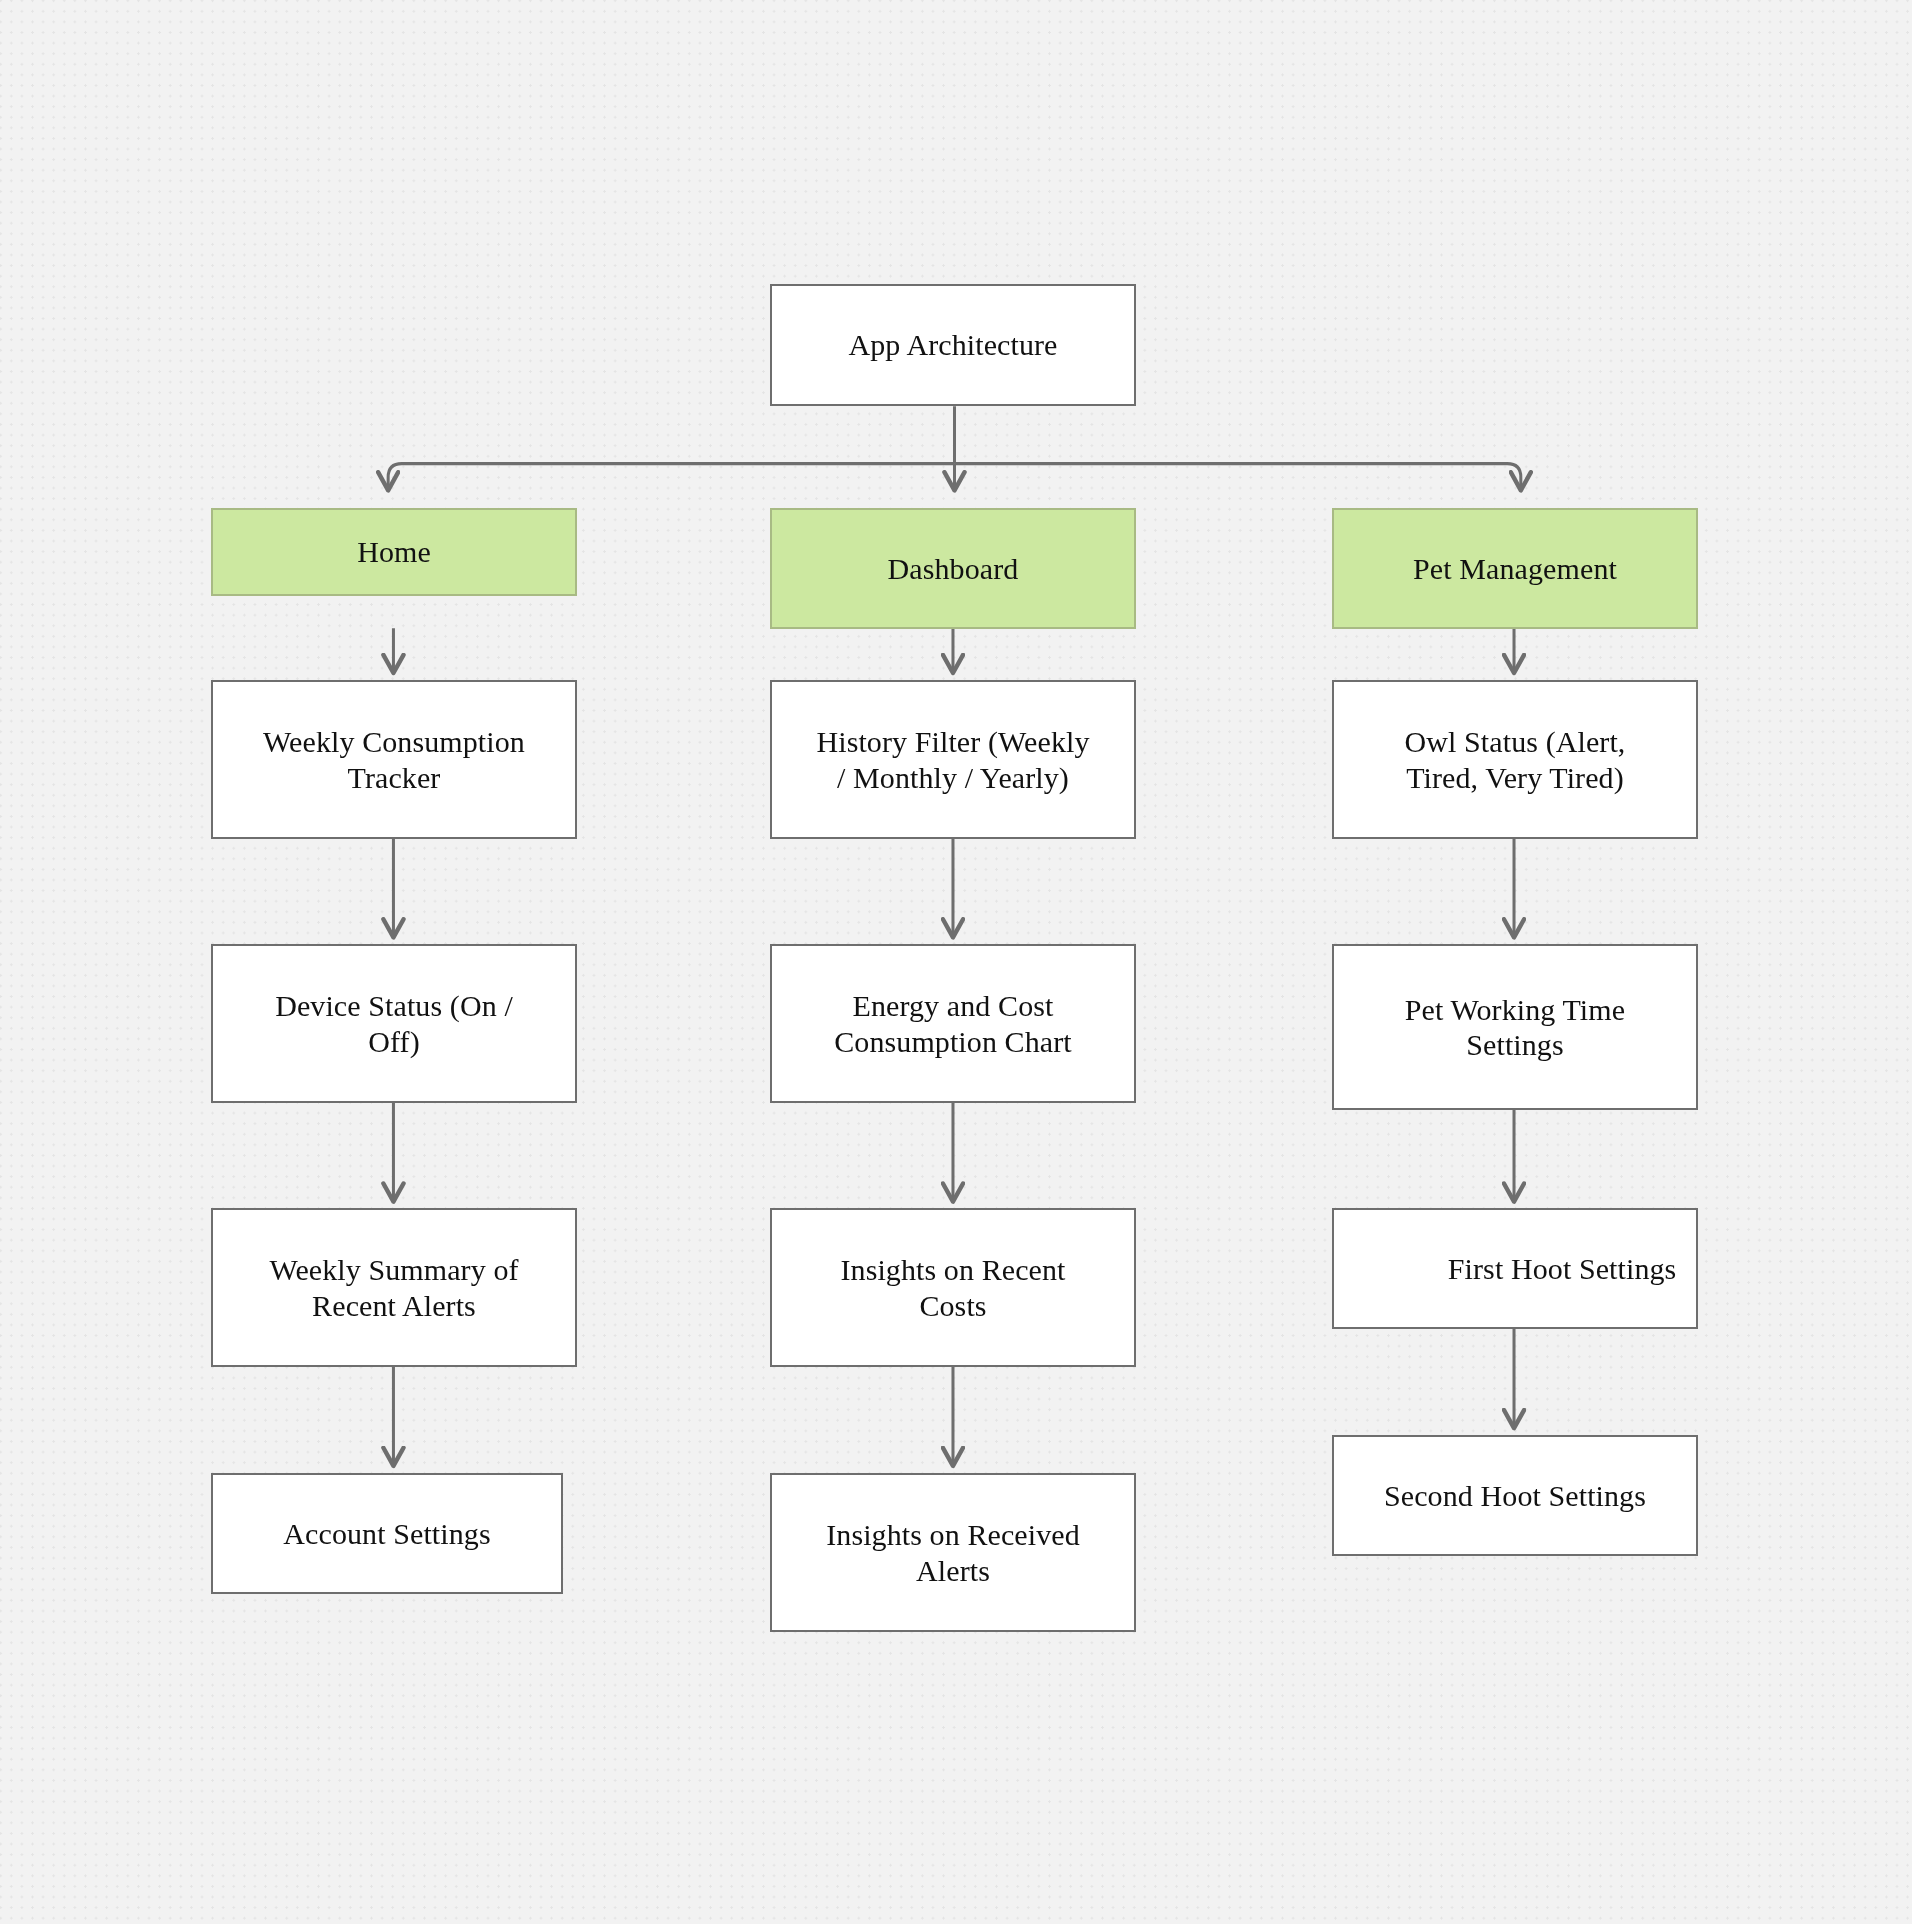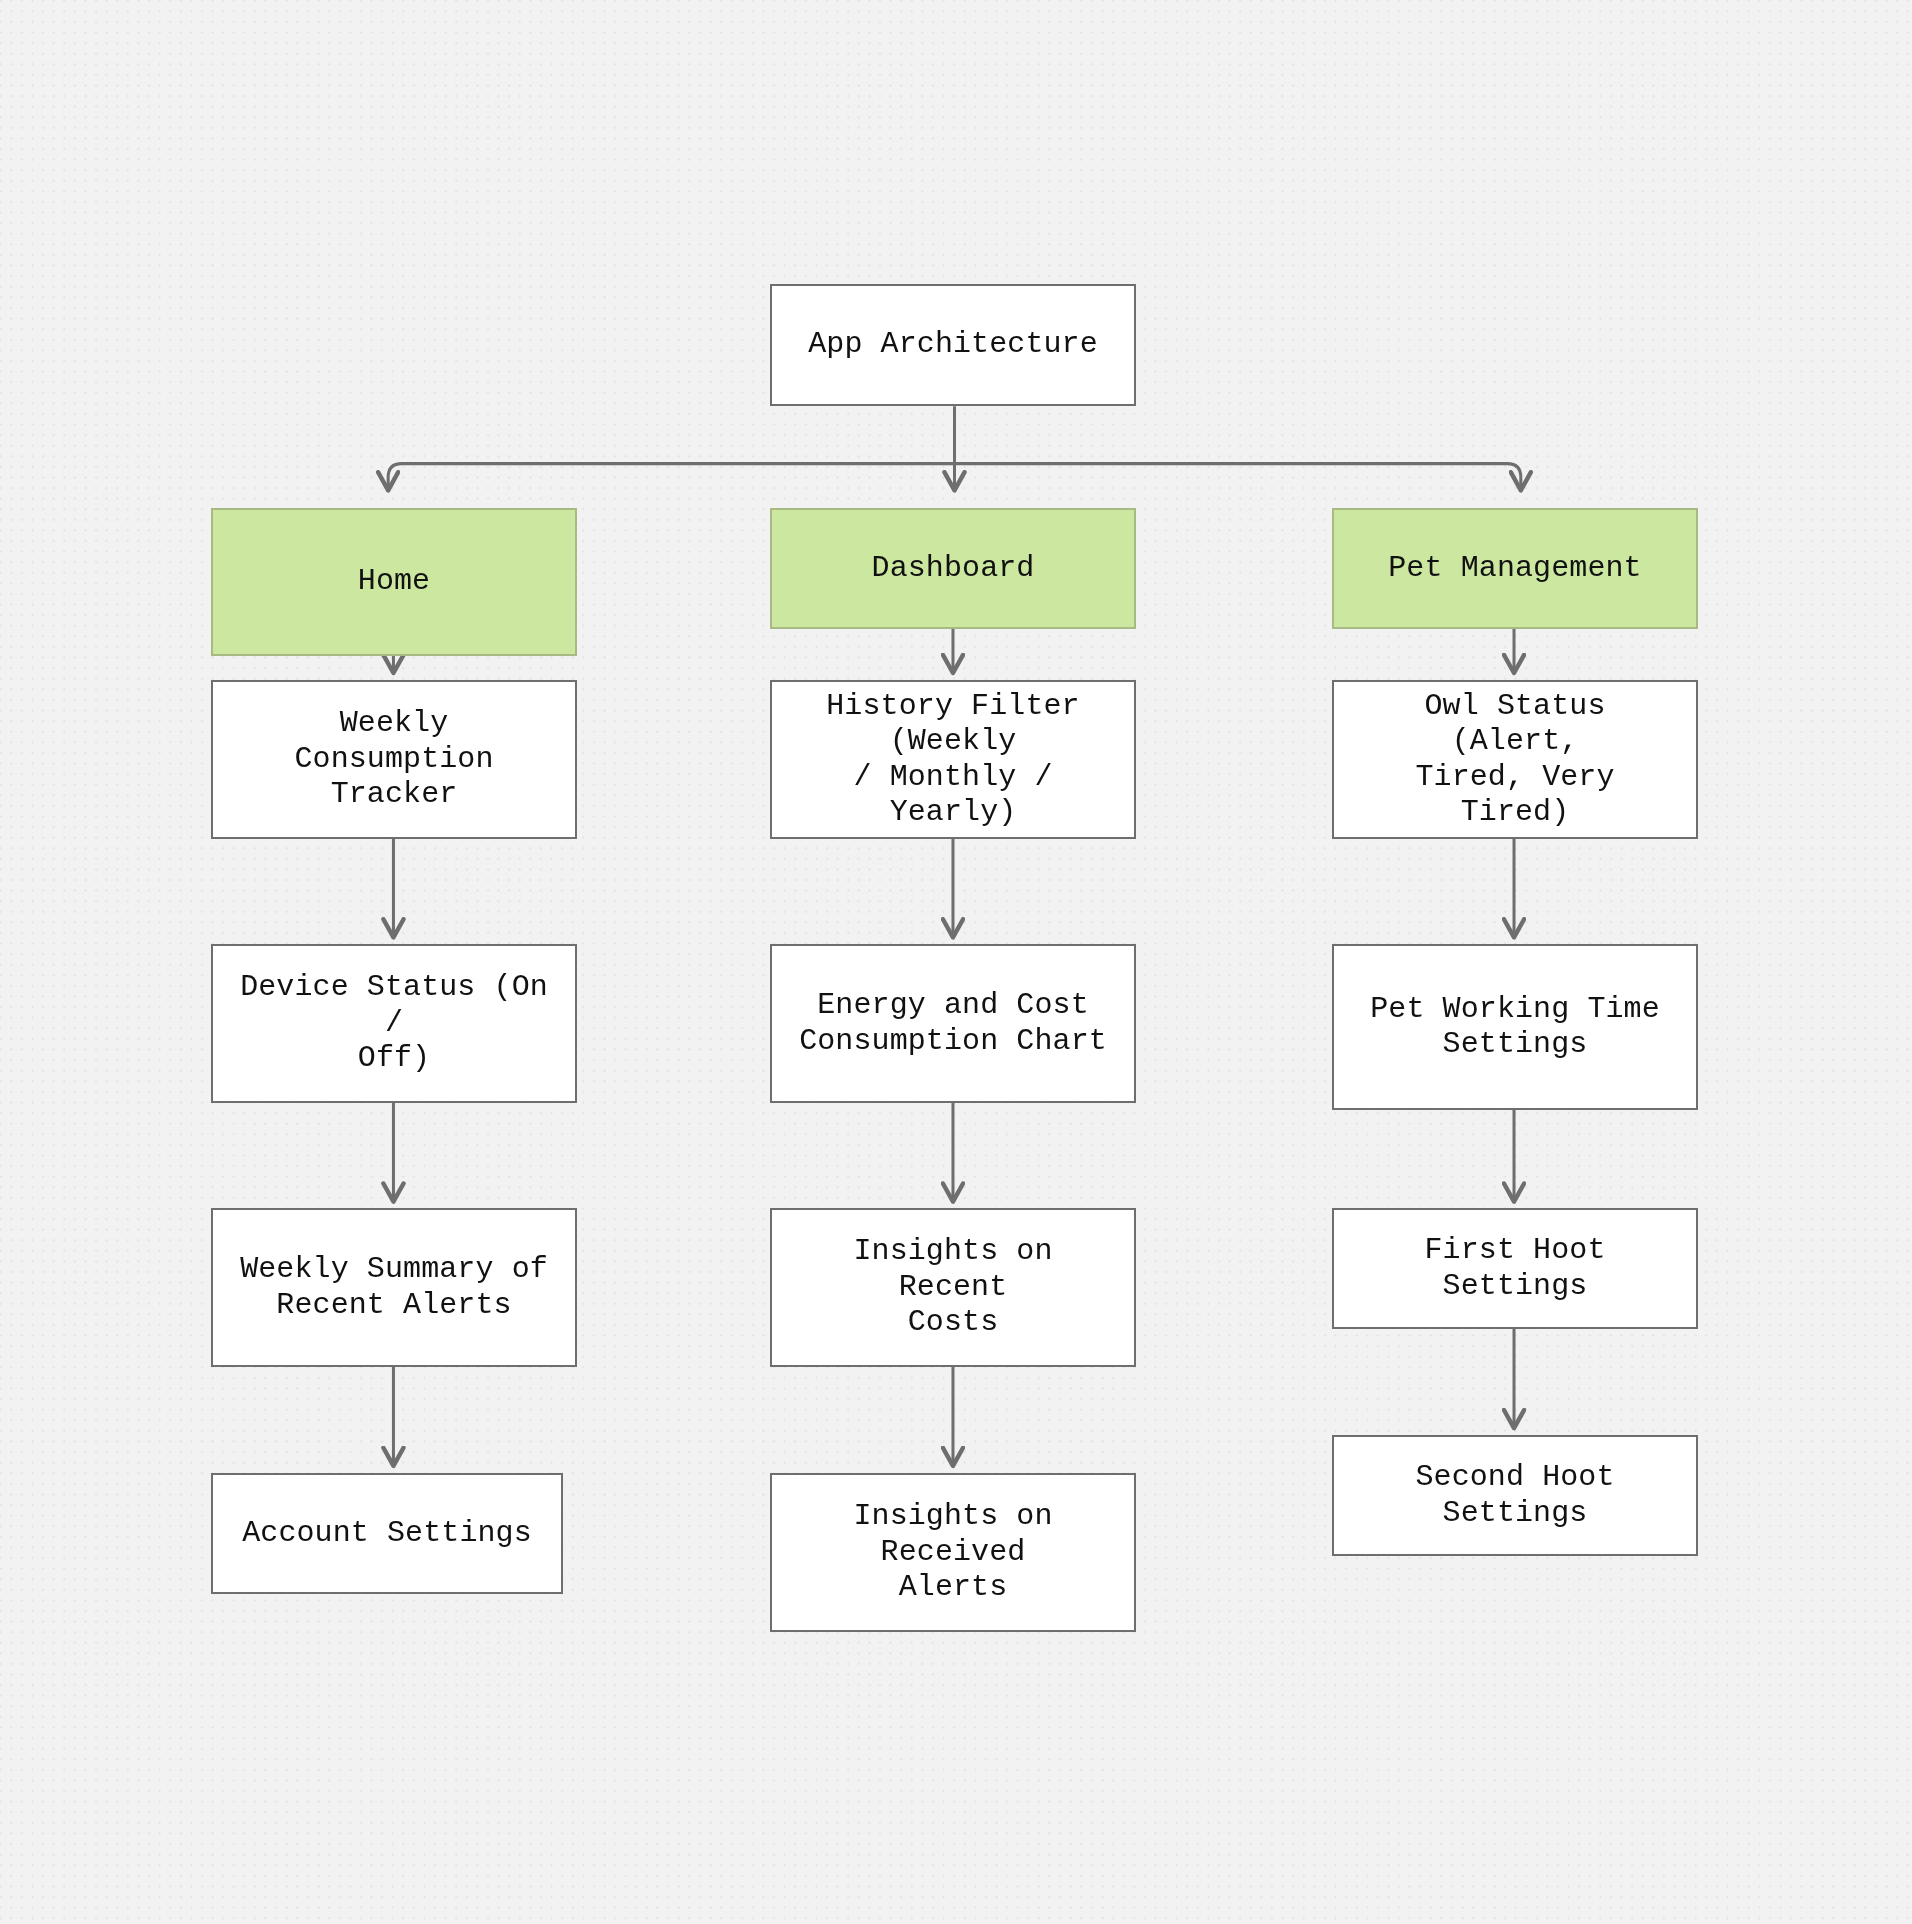--- a/index.html
+++ b/index.html
@@ -9,21 +9,21 @@
   }
   #canvas {
     position: relative;
     width: 1912px;
     height: 1924px;
     overflow: hidden;
     background-color: #f2f2f2;
     background-image: radial-gradient(circle, #e4e4e4 1.2px, transparent 1.3px);
     background-size: 10.6px 10.6px;
     background-position: 6px 6px;
-    font-family: Liberation Mono, monospace;
+    font-family: Liberation Serif, serif;
   }
   #edges {
     position: absolute;
     left: 0;
     top: 0;
     width: 1912px;
     height: 1924px;
     pointer-events: none;
   }
   .node {
@@ -89,21 +89,21 @@
       <path d="M 2005 1110 L 2005 1240" marker-end="url(#arrow)"></path>
       <path d="M 2005 1460 L 2005 1590" marker-end="url(#arrow)"></path>
       <path d="M 2005 1760 L 2005 1890" marker-end="url(#arrow)"></path>
     </g>
   </svg>
 
   <div class="node root" style="left:770px; top:284px; width:366px; height:122px;">
     <span class="node-label">App Architecture</span>
   </div>
 
-  <div class="node section" style="left:211px; top:508px; width:366px; height:148px;">
+  <div class="node section" style="left:211px; top:508px; width:366px; height:88px;">
     <span class="node-label">Home</span>
   </div>
   <div class="node" style="left:211px; top:680px; width:366px; height:159px;">
     <span class="node-label">Weekly Consumption
 Tracker</span>
   </div>
   <div class="node" style="left:211px; top:944px; width:366px; height:159px;">
     <span class="node-label">Device Status (On /
 Off)</span>
   </div>

